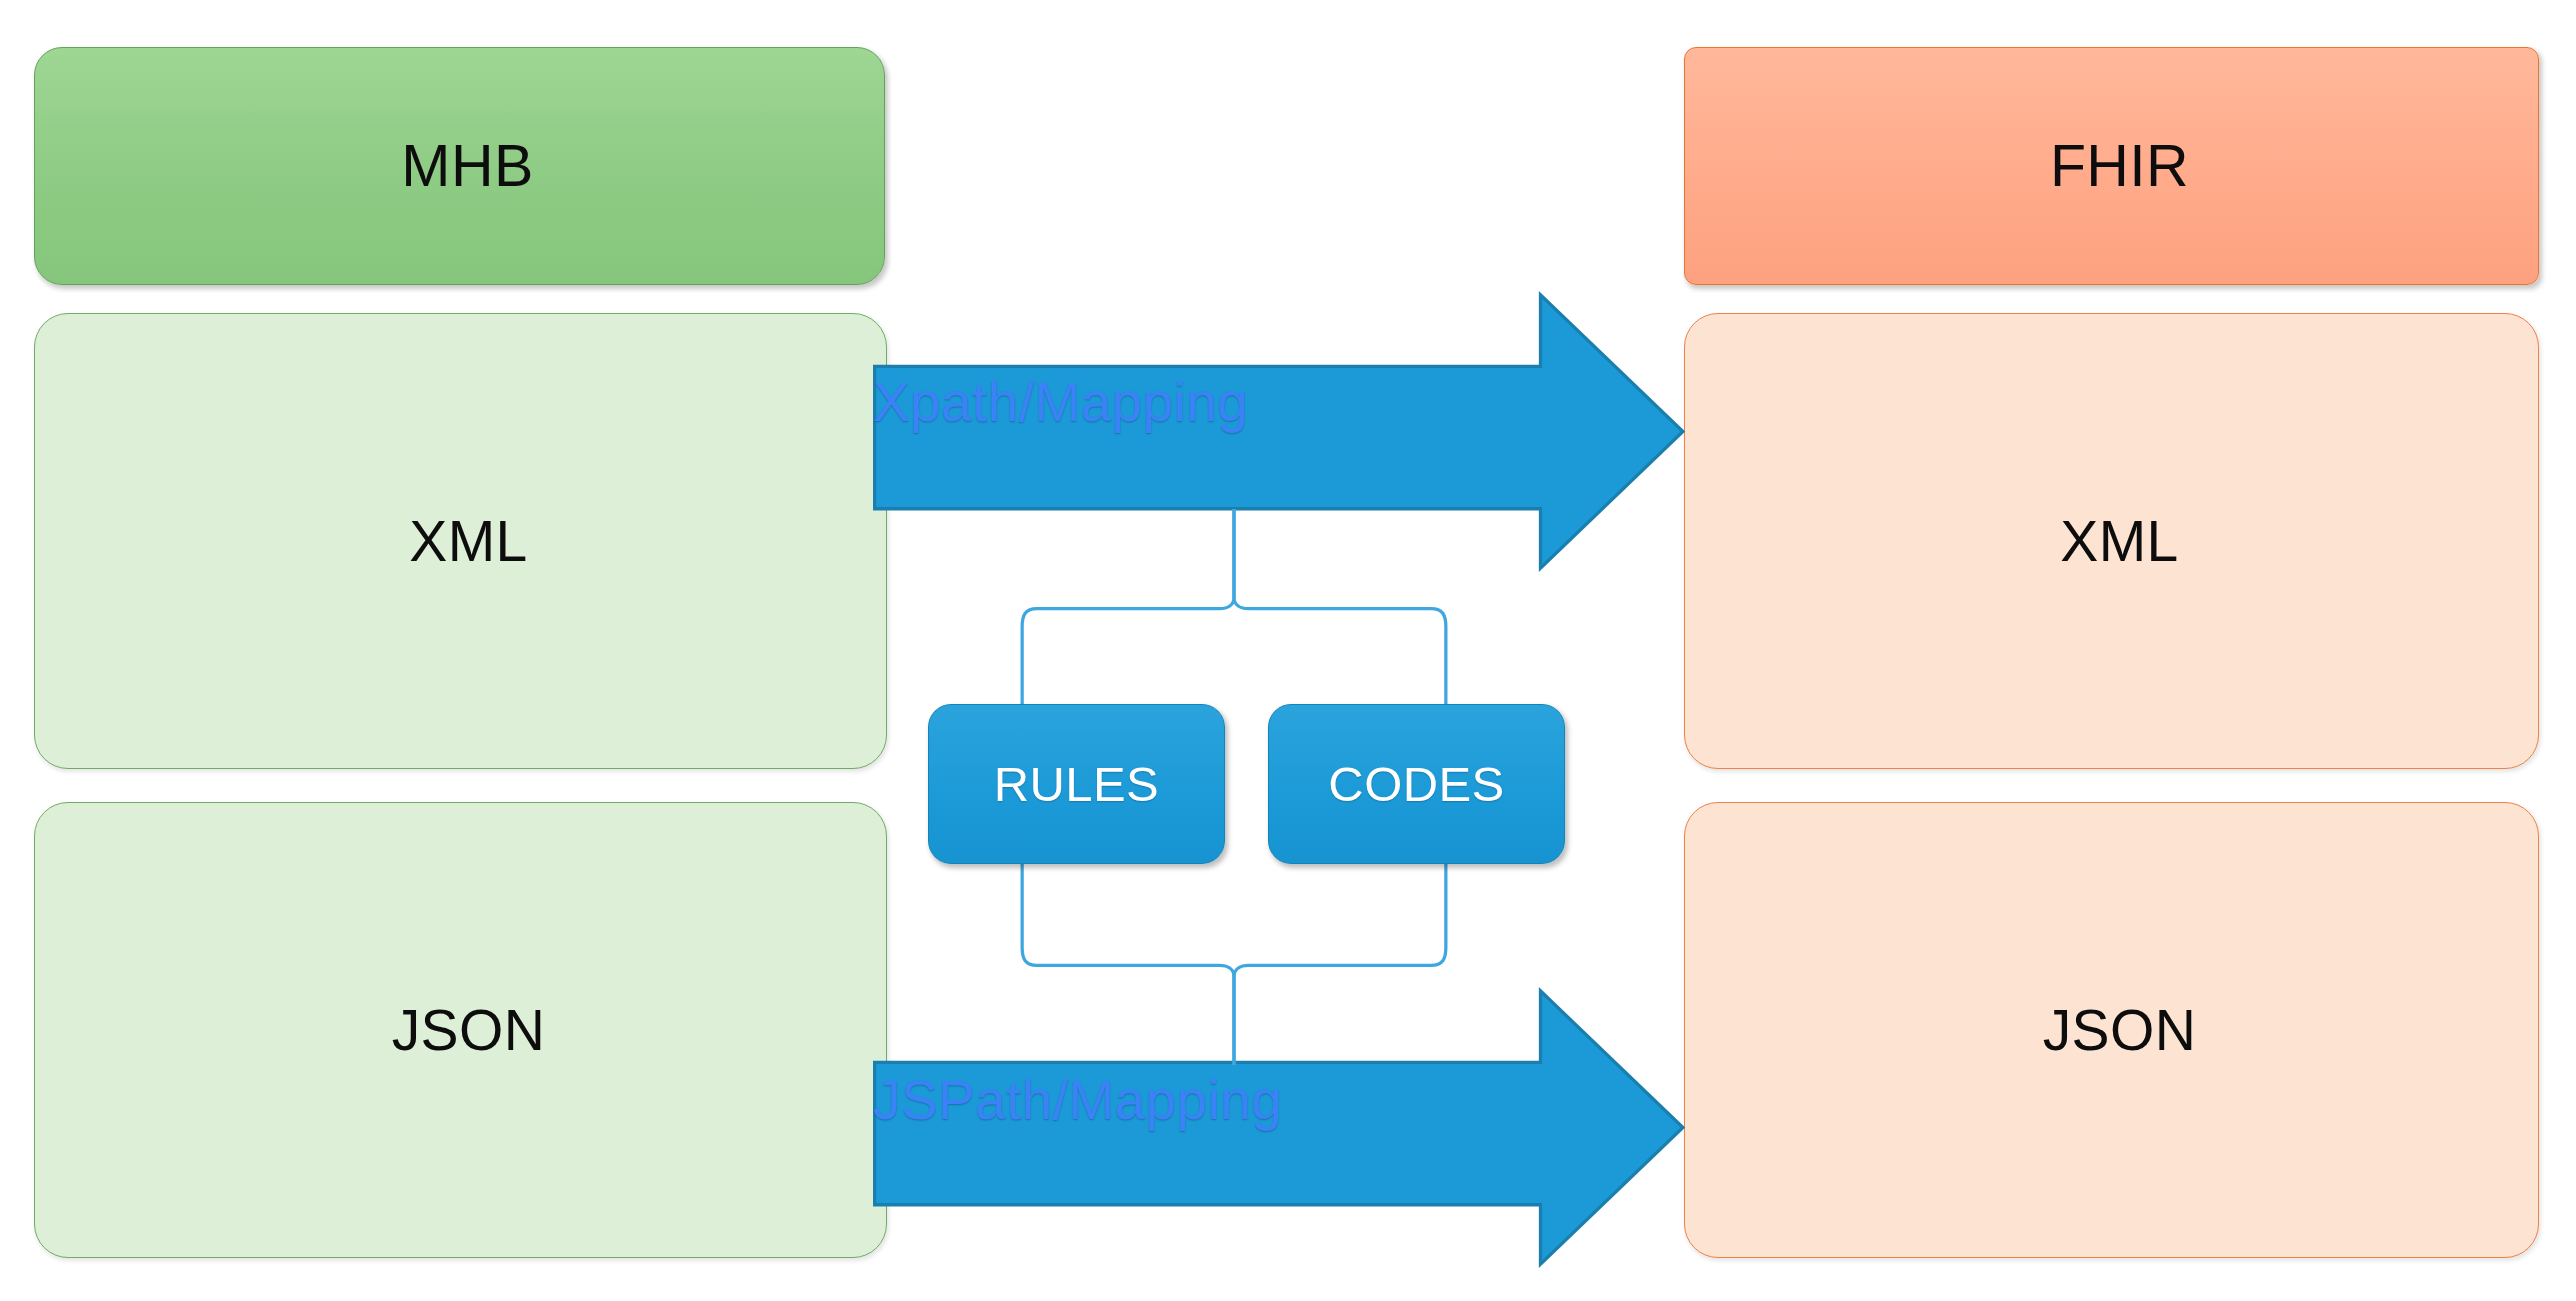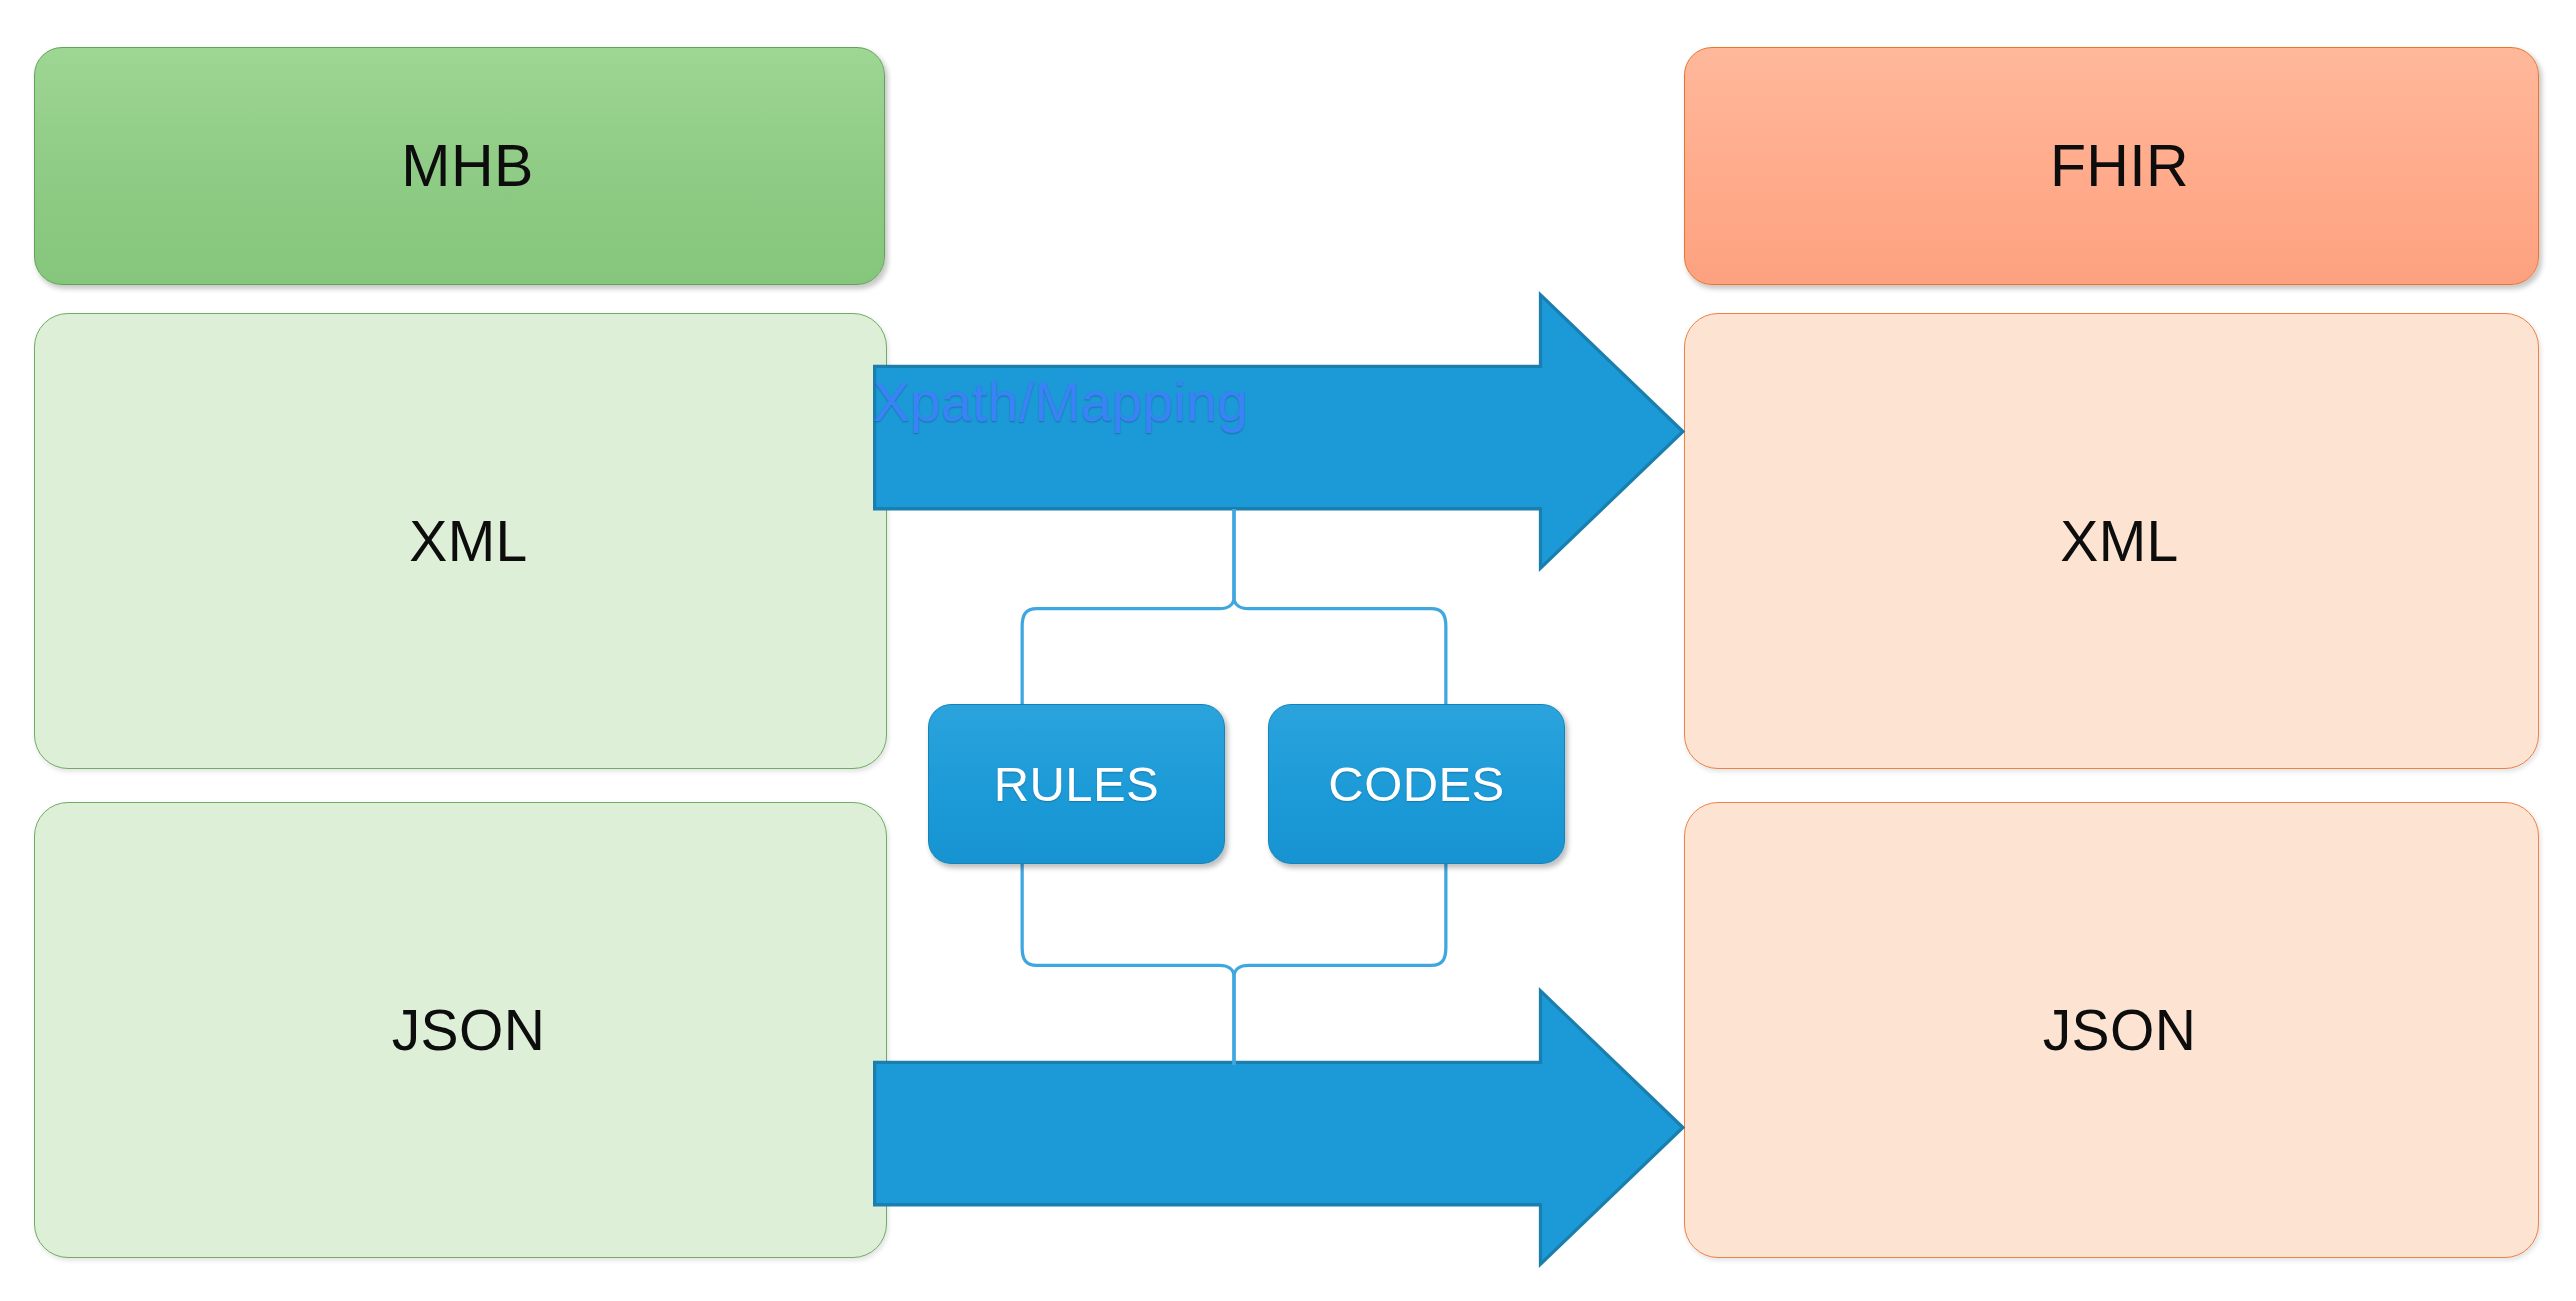--- a/index.html
+++ b/index.html
@@ -55,21 +55,21 @@
     box-shadow: 1.6px 2.4px 4.1px rgba(0,0,0,0.10);
     font-size: 57px;
   }
   .node-src-xml  { top: 313px;  height: 456px; }
   .node-src-json { top: 802px;  height: 456px; }
 
   
   .node-fhir {
     left: 1684px; top: 47px;
     width: 855px; height: 238px;
-    border-radius: 28px;
+    border-radius: 12px;
     border: 1.6px solid #e8762c;
     background: linear-gradient(180deg, #ffb89b 0%, #ffab8b 55%, #fda17f 100%);
     box-shadow: 2.4px 3.3px 4.9px rgba(0,0,0,0.22);
     font-size: 59px;
   }
 
   
   .node-tgt {
     left: 1684px;
     width: 855px;
@@ -182,20 +182,23 @@
   <div class="arrow-wrap arrow-wrap-bottom">
     <svg viewBox="0 0 1000 380" preserveAspectRatio="none">
       <polygon points="2,110 820,110 820,22 995,190 820,358 820,285 2,285" fill="#1b9ad7" stroke="#1a7fae" stroke-width="4" stroke-linejoin="miter"></polygon>
     </svg>
   </div>
 
   <div class="arrow-label arrow-label-top">
     <span class="arrow-label-inner">Xpath/Mapping</span>
   </div>
 
+  <div class="arrow-label arrow-label-bottom">
+    <span class="arrow-label-inner">JSPath/Mapping</span>
+  </div>
 
   <div class="brace brace-top">
     <svg viewBox="0 0 540 250" preserveAspectRatio="none">
       <path d="M 270 0
                L 270 108
                C 270 118 262 122 252 122
                L 28 122
                C 14 122 10 130 10 144
                L 10 248" fill="none" stroke="#3fa7e0" stroke-width="4" stroke-linecap="round"></path>
       <path d="M 270 0

